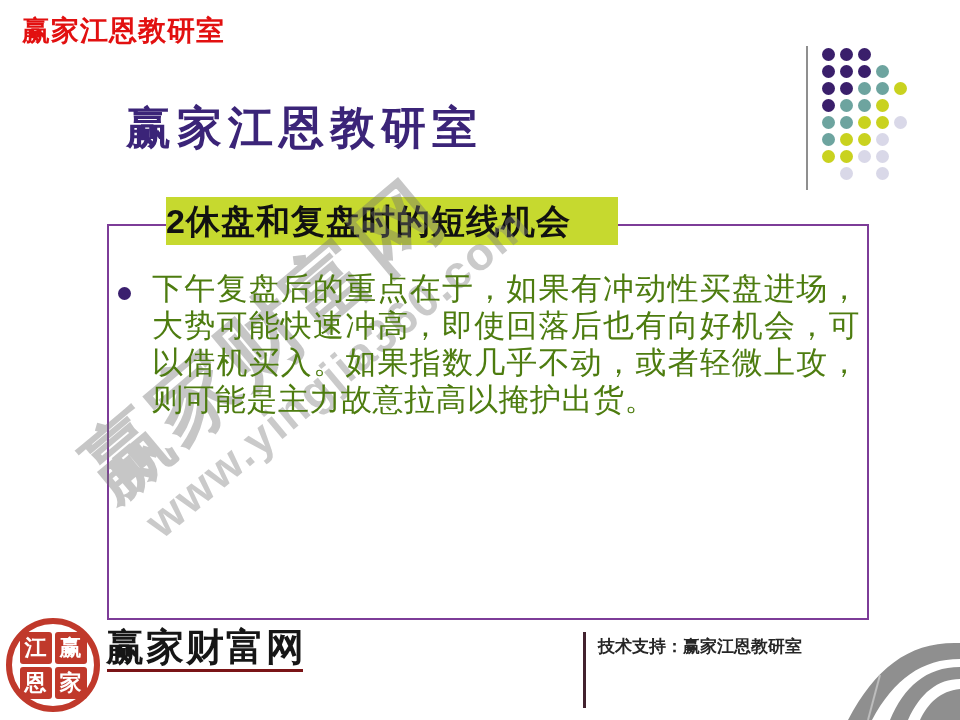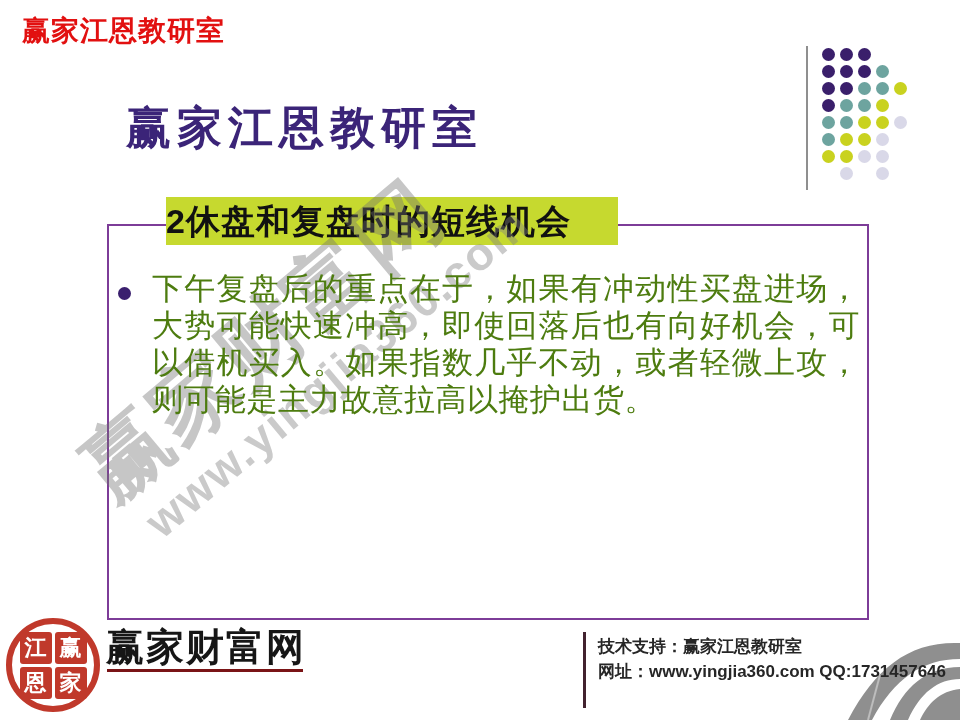--- a/index.html
+++ b/index.html
@@ -142,23 +142,20 @@
 
   <div class="site-name">赢家财富网</div>
   <div class="site-rule"></div>
 
   <div class="footer-divider"></div>
 
   <div class="support">
     <div class="line">
       <span>技术支持：</span><span>赢家江恩教研室</span>
     </div>
-    <div class="line">
-      <span>网址：</span><span>www.yingjia360.com  QQ:1731457646</span>
-    </div>
   </div>
 
   <svg class="swirl" width="150" height="105" viewBox="0 0 150 105">
     <path d="M150,28 C100,26 66,52 38,105 L62,105 C84,64 112,44 150,44 Z" fill="#8f8f8f"></path>
     <path d="M150,52 C116,52 94,72 80,105 L98,105 C110,78 128,64 150,64 Z" fill="#8f8f8f"></path>
     <path d="M150,74 C130,76 118,88 110,105 L150,105 Z" fill="#8f8f8f"></path>
     <path d="M70,60 L58,105" stroke="#bdbdbd" stroke-width="2" fill="none"></path>
   </svg>
 
 </div>

